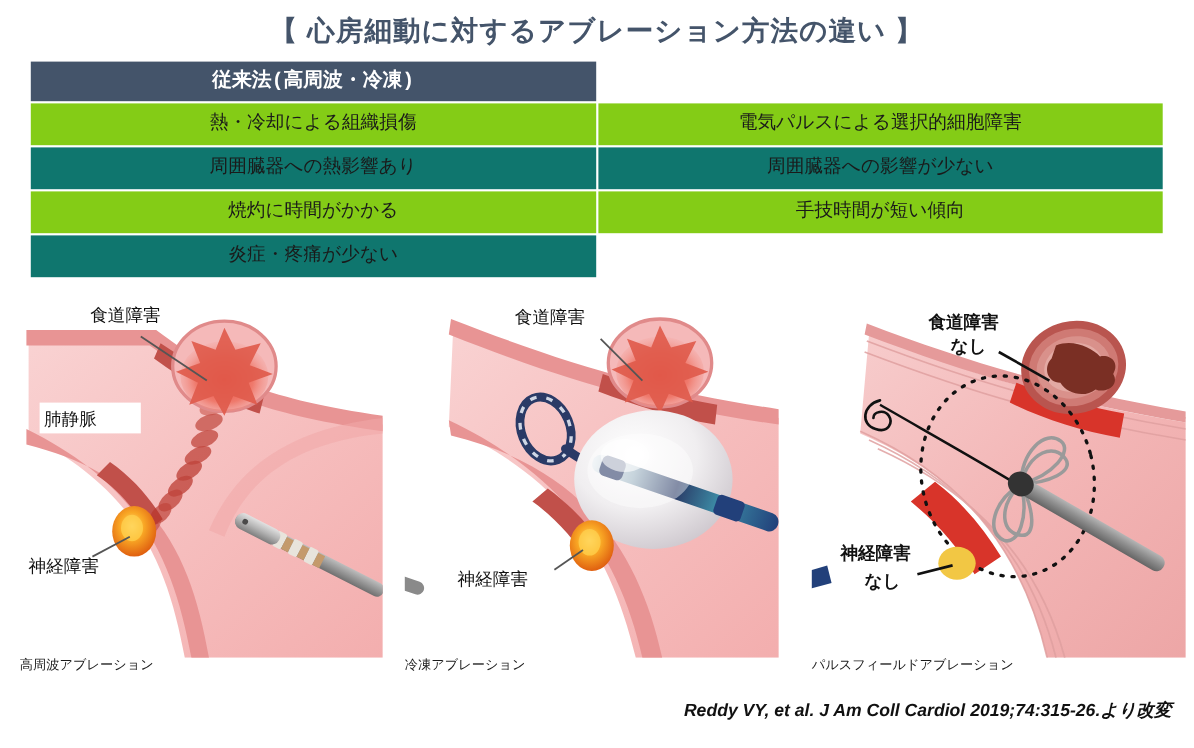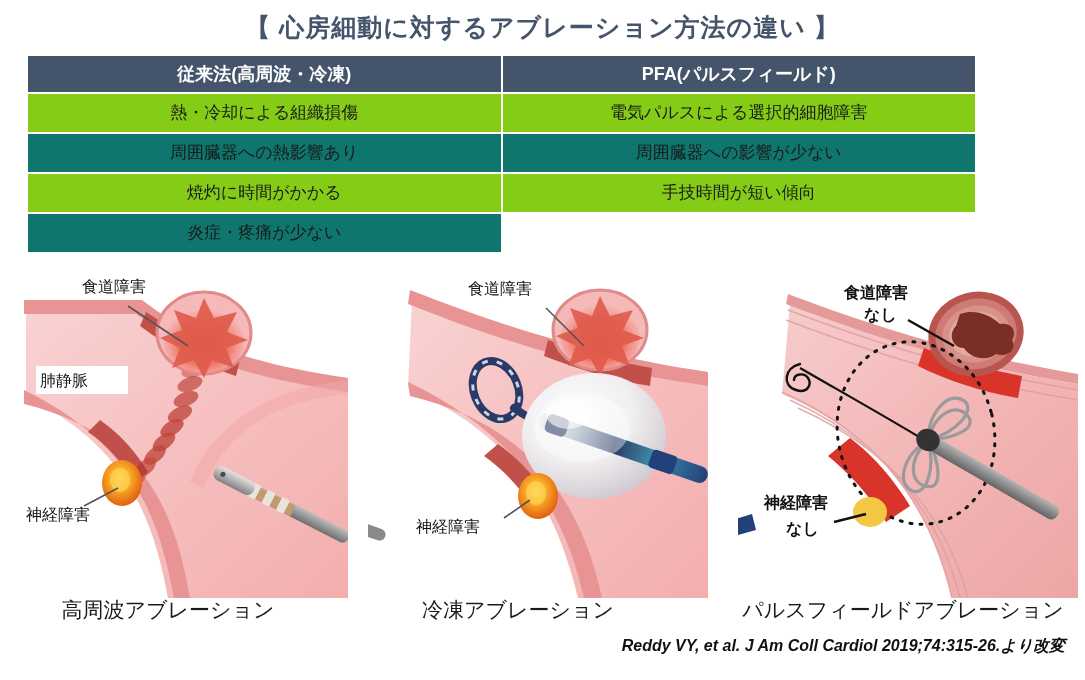--- a/index.html
+++ b/index.html
@@ -18,22 +18,22 @@
     text-align:center;
     font-size:25px;
     font-weight:bold;
     color:#44546a;
     letter-spacing:1px;
     white-space:nowrap;
   }
 
   
   .table{
-    position:absolute;left:28px;top:56px;width:947px;
-    border-collapse:separate;border-spacing:0;
+    position:absolute;left:28px;top:56px;width:1029px;
+    border-collapse:separate;border-spacing:0;font-family:Liberation Mono, monospace;
   }
   .trow{display:flex;width:100%;}
   .tcell{
     flex:0 0 calc(50% - 1px);
     box-sizing:border-box;
     text-align:center;
     font-size:17px;
     color:#1a1a1a;
     padding:0;
     height:38px;
@@ -52,21 +52,21 @@
   
   .panels{position:absolute;left:0;top:268px;width:1085px;height:330px;}
   .panel{position:absolute;top:0;height:330px;}
   #panel-1{left:18px;width:330px;}
   #panel-2{left:368px;width:340px;}
   #panel-3{left:738px;width:340px;}
   .panel svg{display:block;}
 
   .caption{
     position:absolute;top:596px;
-    font-size:21px;color:#1a1a1a;white-space:nowrap;text-align:center;
+    font-size:12px;color:#1a1a1a;white-space:nowrap;text-align:left;
   }
   #caption-1{left:18px;width:300px;}
   #caption-2{left:368px;width:300px;}
   #caption-3{left:738px;width:330px;}
 
   .citation{
     position:absolute;left:0;top:636px;width:1065px;
     text-align:right;
     font-size:16px;font-weight:bold;font-style:italic;color:#111111;
     white-space:nowrap;
@@ -80,21 +80,20 @@
 <body>
 
 <div class="page">
 
   <div class="title">【 心房細動に対するアブレーション方法の違い 】</div>
 
   <div class="table">
 
     <div class="trow thead">
       <div class="tcell">従来法(高周波・冷凍)</div>
-      <div class="tcell">PFA(パルスフィールド)</div>
     </div>
 
     <div class="trow rowA">
       <div class="tcell">熱・冷却による組織損傷</div>
       <div class="tcell">電気パルスによる選択的細胞障害</div>
     </div>
 
     <div class="trow rowB">
       <div class="tcell">周囲臓器への熱影響あり</div>
       <div class="tcell">周囲臓器への影響が少ない</div>

